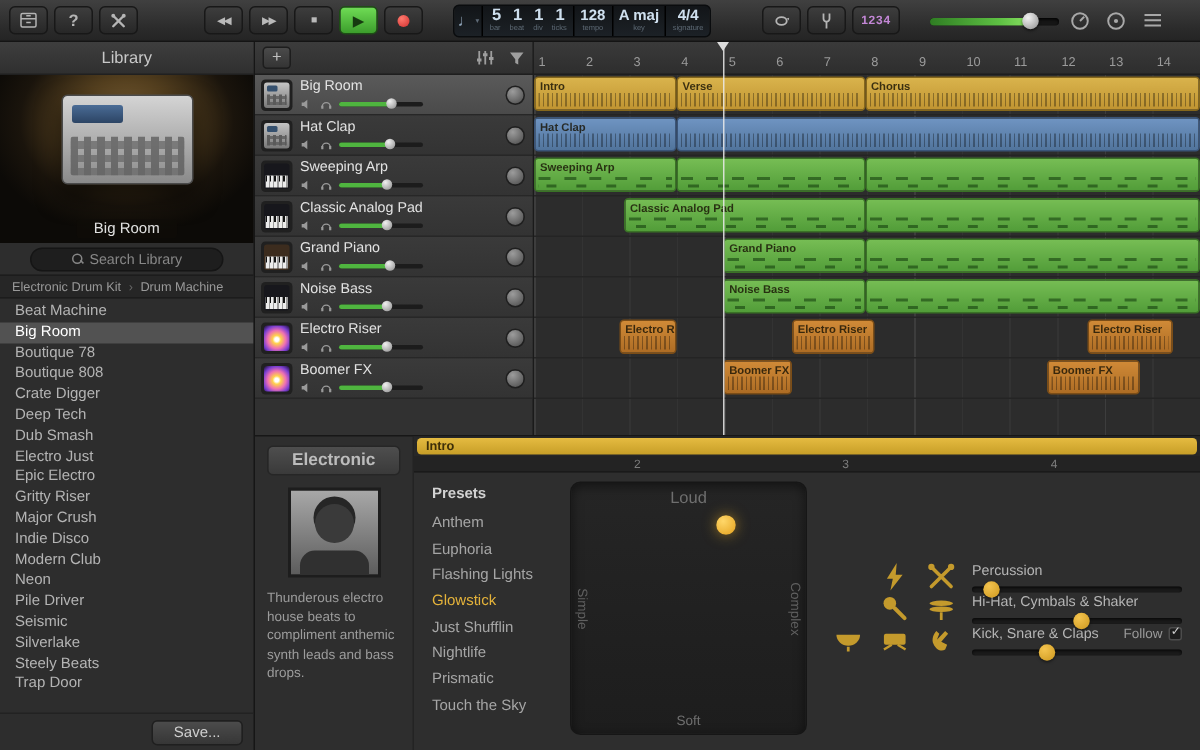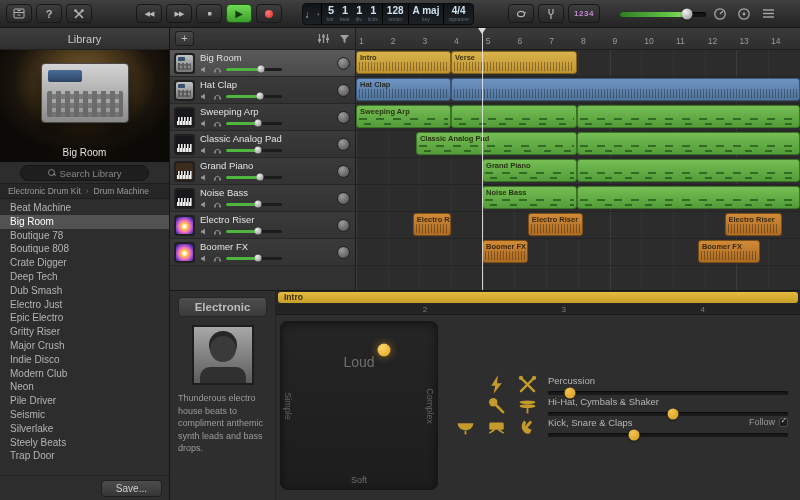--- a/index.html
+++ b/index.html
@@ -111,21 +111,21 @@
   .mini-ruler{height:13px;position:relative;background:#272727;flex:0 0 auto;}
   .marker{position:absolute;left:2px;right:2px;top:1px;bottom:1px;background:linear-gradient(#e5bb41,#c79e27);border-radius:3px;color:#3e2f08;font-size:8.5px;font-weight:bold;padding-left:6px;line-height:11px;}
   .mini-nums{height:11px;position:relative;background:#232323;border-bottom:1px solid #1a1a1a;flex:0 0 auto;}
   .mrnum{position:absolute;top:1px;font-size:8px;color:#7d7d7d;}
   .sc-body{flex:1;display:flex;gap:8px;padding:6px 8px 10px 4px;min-height:0;}
   .presets-panel{width:92px;flex:0 0 auto;display:flex;flex-direction:column;padding-left:4px;}
   .presets-title{font-size:10px;color:#d2d2d2;font-weight:bold;padding:3px 4px 5px;}
   .preset{font-size:10px;color:#a6a6a6;padding:3.2px 4px;white-space:nowrap;}
   .preset.sel{color:#e5b33a;}
   .xy{flex:0 0 158px;background:linear-gradient(#252525,#1d1d1d);border:1px solid #161616;border-radius:7px;position:relative;box-shadow:inset 0 2px 8px rgba(0,0,0,.5);}
-  .xy-top{position:absolute;top:4px;width:100%;text-align:center;font-size:14px;color:#6f6f6f;margin-top:28px;}
+  .xy-top{position:absolute;top:4px;width:100%;text-align:center;font-size:11px;color:#6f6f6f;}
   .xy-bottom{position:absolute;bottom:4px;width:100%;text-align:center;font-size:9px;color:#6f6f6f;}
   .xy-side-l{position:absolute;left:2px;top:50%;transform:translateY(-50%);writing-mode:vertical-rl;font-size:9px;color:#606060;}
   .xy-side-r{position:absolute;right:2px;top:50%;transform:translateY(-50%);writing-mode:vertical-rl;font-size:9px;color:#606060;}
   .xy-dot{position:absolute;width:13px;height:13px;border-radius:50%;background:radial-gradient(circle at 35% 30%,#ffd769,#e3a11d);box-shadow:0 0 9px rgba(240,180,40,.55);transform:translate(-50%,-50%);}
   .sc-groups{flex:1;display:flex;flex-direction:column;justify-content:center;padding:2px 4px;min-width:0;}
   .scg{display:flex;align-items:center;gap:10px;}
   .gicons{display:flex;gap:10px;width:88px;justify-content:flex-end;flex:0 0 auto;align-items:center;}
   .gic{width:21px;height:21px;}
   .gic svg{width:100%;height:100%;display:block;}
   .gmain{flex:1;display:flex;flex-direction:column;gap:5px;min-width:0;}
@@ -564,20 +564,24 @@
       <div class="lanes" id="lanes">
           <div class="lane">
             <div class="region c-yellow p-wave" style="left: 0%; width: 21.4%;">
               <span class="rlabel">Intro</span>
               <span class="rpat"></span>
             </div>
             <div class="region c-yellow p-wave" style="left: 21.4%; width: 28.3%;">
               <span class="rlabel">Verse</span>
               <span class="rpat"></span>
             </div>
+            <div class="region c-yellow p-wave" style="left: 49.7%; width: 50.3%;">
+              <span class="rlabel">Chorus</span>
+              <span class="rpat"></span>
+            </div>
           </div>
           <div class="lane">
             <div class="region c-blue p-wave" style="left: 0%; width: 21.4%;">
               <span class="rlabel">Hat Clap</span>
               <span class="rpat"></span>
             </div>
             <div class="region c-blue p-wave" style="left: 21.4%; width: 78.6%;">
               <span class="rpat"></span>
             </div>
           </div>
@@ -658,20 +662,33 @@
     <div class="sc-right-part">
       <div class="mini-ruler">
         <div class="marker">Intro</div>
       </div>
       <div class="mini-nums" id="mini-nums">
           <span class="mrnum" style="left: 28%;">2</span>
           <span class="mrnum" style="left: 54.5%;">3</span>
           <span class="mrnum" style="left: 81%;">4</span>
         </div>
       <div class="sc-body">
+        <div class="presets-panel">
+          <div class="presets-title">Presets</div>
+          <div id="presets">
+              <div class="preset">Anthem</div>
+              <div class="preset">Euphoria</div>
+              <div class="preset">Flashing Lights</div>
+              <div class="preset sel">Glowstick</div>
+              <div class="preset">Just Shufflin</div>
+              <div class="preset">Nightlife</div>
+              <div class="preset">Prismatic</div>
+              <div class="preset">Touch the Sky</div>
+            </div>
+        </div>
         <div class="xy">
           <div class="xy-top">Loud</div>
           <div class="xy-bottom">Soft</div>
           <div class="xy-side-l">Simple</div>
           <div class="xy-side-r">Complex</div>
           <div class="xy-dot" id="xy-dot" style="left: 66%; top: 17%;"></div>
         </div>
         <div class="sc-groups" id="sc-groups">
             <div class="scg">
               <div class="gicons">

